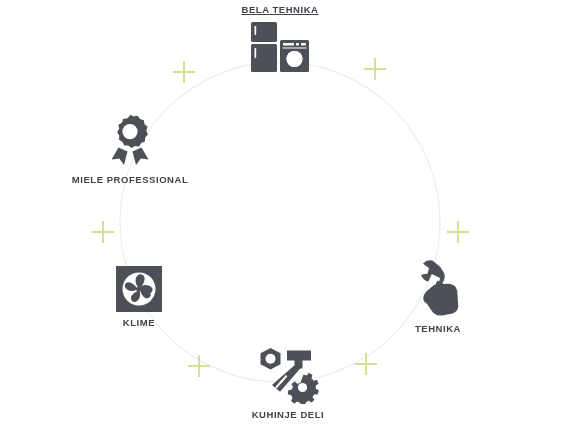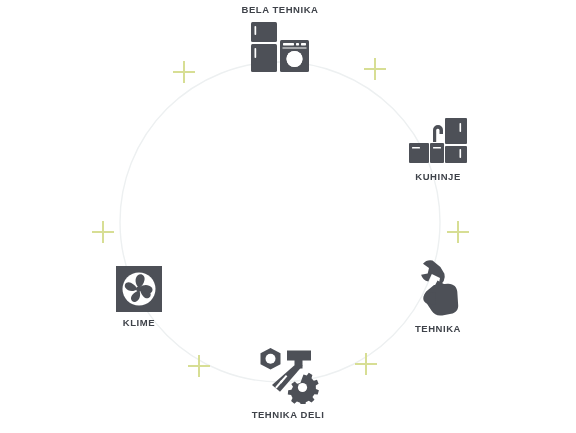--- a/index.html
+++ b/index.html
@@ -42,21 +42,21 @@
     font-family: "Liberation Sans", sans-serif;
     font-size: 9.5px;
     font-weight: bold;
     letter-spacing: 0.55px;
     color: #3f434a;
     white-space: nowrap;
     text-align: center;
   }
   
   .node.label-top { flex-direction: column; }
-  .node.label-top .label { margin-top: 0; margin-bottom: 5px; }
+  .node.label-top .label { margin-top: 0; margin-bottom: 5px; text-decoration: underline; }
 
   .plus {
     position: absolute;
     width: 22px;
     height: 22px;
     margin-left: -11px;
     margin-top: -11px;
   }
   .plus i {
     position: absolute;
@@ -97,44 +97,20 @@
           <rect x="52" y="23" width="5" height="2.4" rx="0.6"></rect>
           <rect x="33.5" y="27.5" width="24" height="1"></rect>
 
           <circle cx="45.5" cy="39" r="8"></circle>
         </g>
         <circle cx="45.5" cy="39" r="8" fill="#ffffff"></circle>
       </svg>
     </span>
   </div>
 
-  <div class="node" style="left:438px; top:116px;">
-    <span class="icon-wrap">
-      <svg width="62" height="50" viewBox="0 0 62 50">
-        <g fill="#4d5057">
-
-          <rect x="38" y="2" width="22" height="26" rx="1"></rect>
-
-          <rect x="2" y="27" width="20" height="20" rx="1"></rect>
-          <rect x="23" y="27" width="14" height="20" rx="1"></rect>
-          <rect x="38" y="30" width="22" height="17" rx="1"></rect>
-
-          <path d="M26 26 L26 14 A5 5 0 0 1 36 14 L36 18 L32.5 18 L32.5 14 A1.7 1.7 0 0 0 29.2 14 L29.2 26 Z"></path>
-        </g>
-        <g fill="#ffffff">
-
-          <rect x="5" y="31" width="8" height="1.6" rx="0.6"></rect>
-          <rect x="26" y="31" width="8" height="1.6" rx="0.6"></rect>
-          <rect x="52.5" y="7" width="1.6" height="9" rx="0.7"></rect>
-          <rect x="52.5" y="33" width="1.6" height="9" rx="0.7"></rect>
-        </g>
-      </svg>
-    </span>
-    <div class="label">KUHINJE</div>
-  </div>
 
   <div class="node" style="left:438px; top:256px;">
     <span class="icon-wrap">
       <svg width="56" height="62" viewBox="0 0 56 62">
         <g fill="#4d5057">
 
           <path d="M22.5 4.5 a9.8 9.8 0 0 0 -9.5 3.2 l6.0 4.2 -1.3 5.6 -6.6 1.2
                    a9.8 9.8 0 0 0 7.2 6.8 l3.5 -7.6 8.2 4.0 -1.6 7.8
                    a9.8 9.8 0 0 0 6.0 -11.9 l-4.0 -6.8 z"></path>
 
@@ -171,21 +147,21 @@
         </g>
         <circle cx="14.5" cy="12.7" r="5.0" fill="#ffffff"></circle>
         <circle cx="46.5" cy="41.5" r="4.6" fill="#ffffff"></circle>
         <g fill="#ffffff">
 
           <rect x="22.8" y="32.2" width="9.5" height="2.0" transform="rotate(-49 27.5 33.2)"></rect>
           <rect x="18.2" y="37.2" width="9.5" height="2.0" transform="rotate(-49 23 38.2)"></rect>
         </g>
       </svg>
     </span>
-    <div class="label">TEHNIKA DELI</div>
+    <div class="label">KUHINJE DELI</div>
   </div>
 
   <div class="node" style="left:139px; top:266px;justify-content:flex-end;">
     <span class="icon-wrap">
       <svg width="46" height="46" viewBox="0 0 46 46">
         <rect x="0" y="0" width="46" height="46" fill="#4d5057"></rect>
         <circle cx="23" cy="23" r="16.5" fill="#ffffff"></circle>
         <g fill="#4d5057">
 
           <path d="M23 22 C19 18.5 18.5 12.5 21.5 9.5 C25 6.5 29.5 9.5 28.5 14 C27.8 17.8 25.5 20.6 23 22 Z"></path>
@@ -193,20 +169,38 @@
           <path d="M23.3 24.4 C25.3 28.7 23.6 34.3 19.8 35.7 C15.9 37.0 13.4 32.7 16.2 29.1 C18.4 26.2 21.0 24.8 23.3 24.4 Z"></path>
           <path d="M21.5 23.2 C17.8 25.9 11.9 25.6 9.6 22.1 C7.2 18.5 10.8 14.8 14.9 16.8 C18.3 18.5 20.4 21.0 21.5 23.2 Z"></path>
           <path d="M23.8 21.0 C27.3 18.2 33.2 18.2 35.7 21.6 C38.2 25.0 34.7 28.9 30.5 27.1 C27.0 25.5 24.8 23.1 23.8 21.0 Z"></path>
           <circle cx="22.8" cy="23.0" r="2.6"></circle>
         </g>
       </svg>
     </span>
     <div class="label">KLIME</div>
   </div>
 
+  <div class="node" style="left:130px; top:113px;">
+    <span class="icon-wrap">
+      <svg width="52" height="56" viewBox="0 0 52 56">
+        <g fill="#4d5057">
+
+          <path d="M14.5 34.5 L23.5 38.5 L20.0 52.0 L15.2 45.6 L7.5 46.4 Z"></path>
+          <path d="M37.5 34.5 L28.5 38.5 L32.0 52.0 L36.8 45.6 L44.5 46.4 Z"></path>
+
+          <path d="M26 1.5
+            l3.6 1.9 4.0 -0.7 2.4 3.3 3.9 1.2 0.6 4.0 3.1 2.6 -1.3 3.9 1.6 3.7 -2.7 3.0 -0.2 4.1 -3.8 1.5
+            -2.1 3.5 -4.0 -0.6 -3.6 2.0 -3.2 -2.5 -4.1 0.2 -1.7 -3.7 -3.5 -2.1 0.3 -4.1 -2.2 -3.4 2.1 -3.5
+            -0.8 -4.0 3.5 -2.1 1.3 -3.9 4.1 -0.3 2.8 -3.0 z"></path>
+        </g>
+        <circle cx="26" cy="18.6" r="7.6" fill="#ffffff"></circle>
+      </svg>
+    </span>
+    <div class="label">MIELE PROFESSIONAL</div>
+  </div>
 
   <div class="plus" style="left:184px; top:72px;">
     <i class="h"></i>
       <i class="v"></i>
   </div>
   <div class="plus" style="left:375px; top:69px;">
     <i class="h"></i>
       <i class="v"></i>
   </div>
   <div class="plus" style="left:458px; top:232px;">

